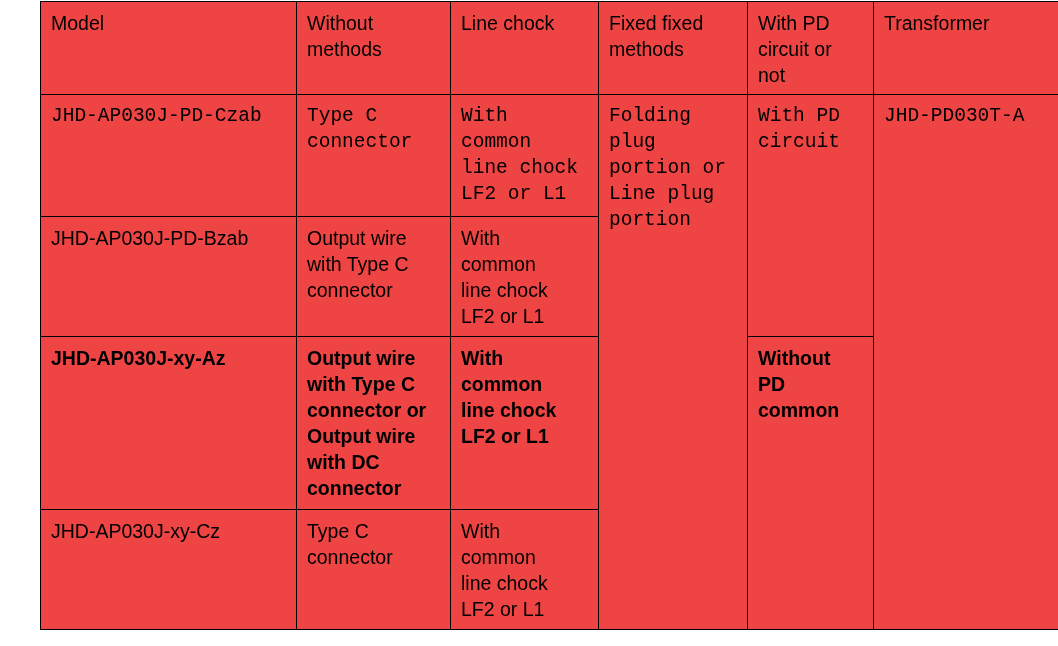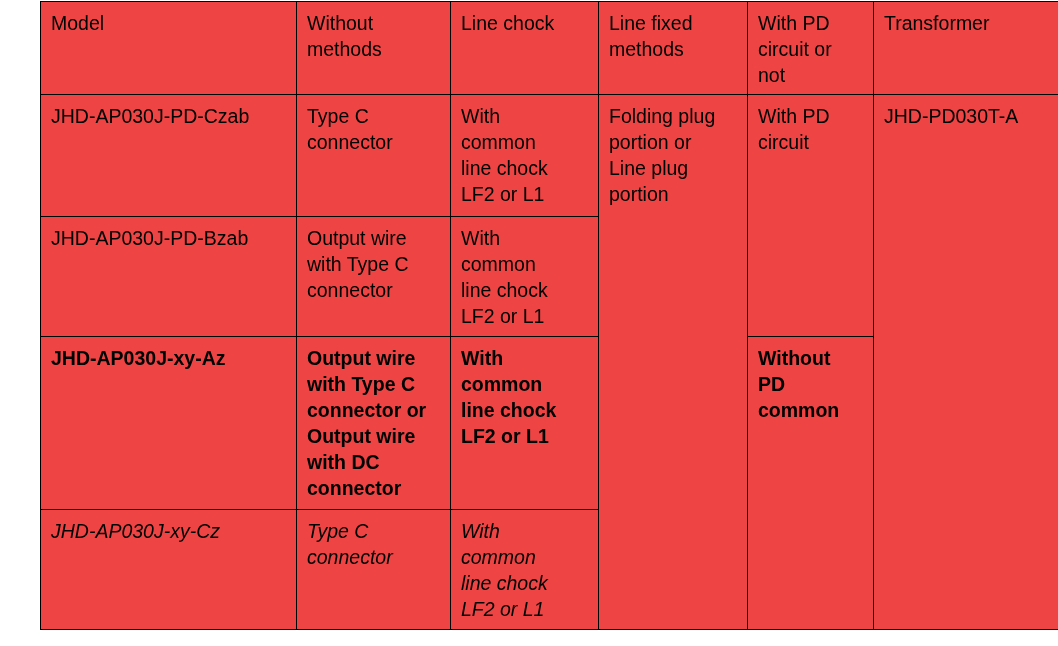--- a/index.html
+++ b/index.html
@@ -46,24 +46,24 @@
   col.c-model       { width: 256px; }
   col.c-output      { width: 154px; }
   col.c-chock       { width: 148px; }
   col.c-plug        { width: 149px; }
   col.c-pd          { width: 126px; }
   col.c-transformer { width: 195px; }
 
   
   tr.header-row td { height: 78px; }
 
-  tr.row-1 td { height: 107px; }
+  tr.row-1 td { height: 107px; font-family: Liberation Mono, monospace; }
   tr.row-2 td { height: 105px; }
   tr.row-3 td { height: 158px; font-weight: bold; }
-  tr.row-4 td { height: 105px; font-style: italic; }
+  tr.row-4 td { height: 105px; }
 </style>
 </head>
 <body>
 
 <div id="page">
 
   <table class="spec-table">
     <colgroup>
       <col class="c-model">
       <col class="c-output">
@@ -72,21 +72,21 @@
       <col class="c-pd">
       <col class="c-transformer">
     </colgroup>
     <tbody>
 
       <tr class="header-row">
         <td>Model</td>
         <td>Without
 methods</td>
         <td>Line chock</td>
-        <td>Line fixed
+        <td>Fixed fixed
 methods</td>
         <td>With PD
 circuit or
 not</td>
         <td>Transformer</td>
       </tr>
 
       <tr class="row-1">
         <td>JHD-AP030J-PD-Czab</td>
         <td>Type C

